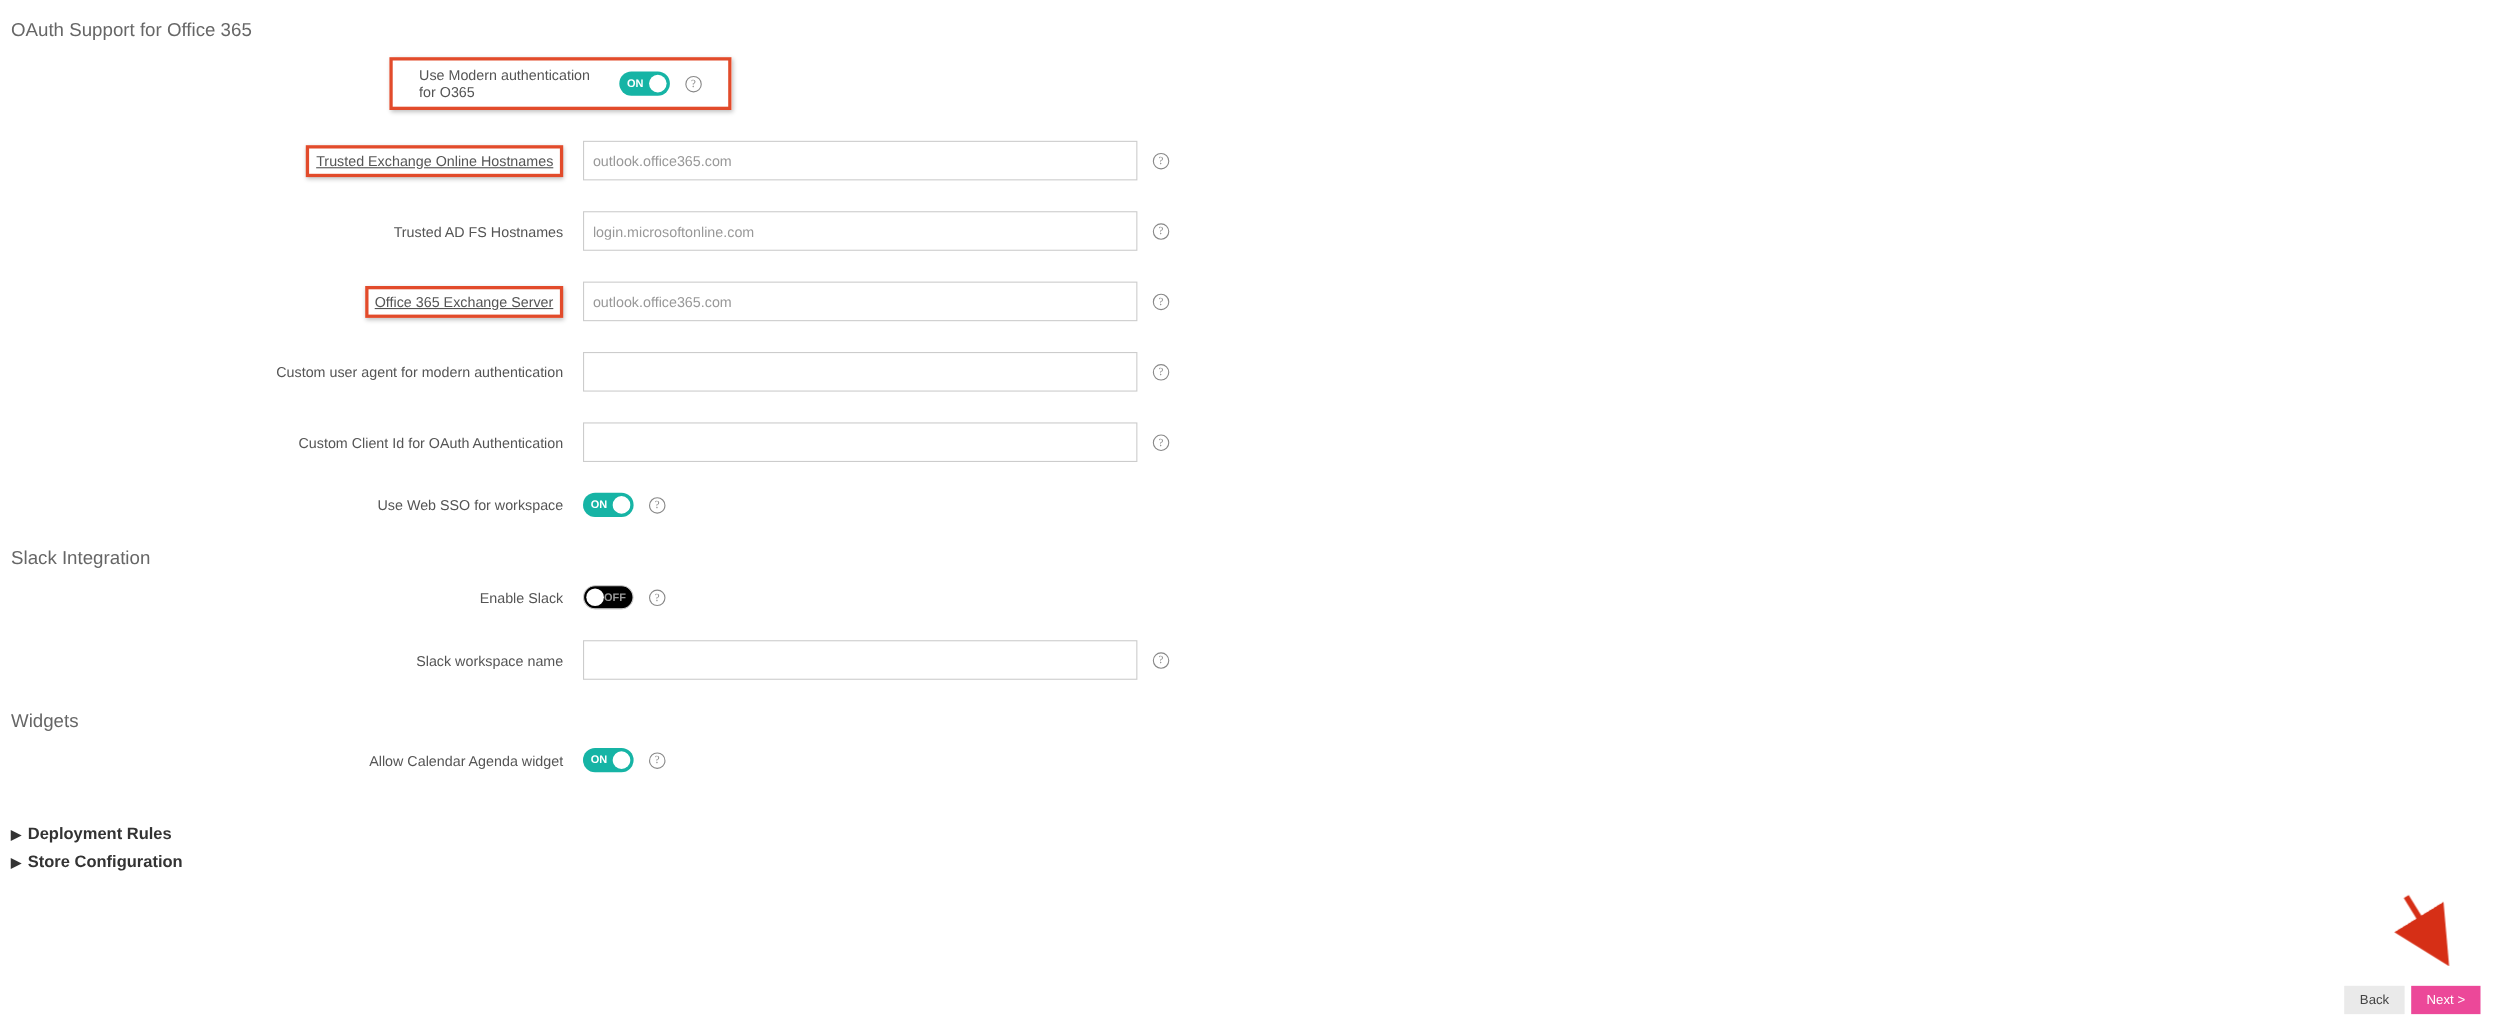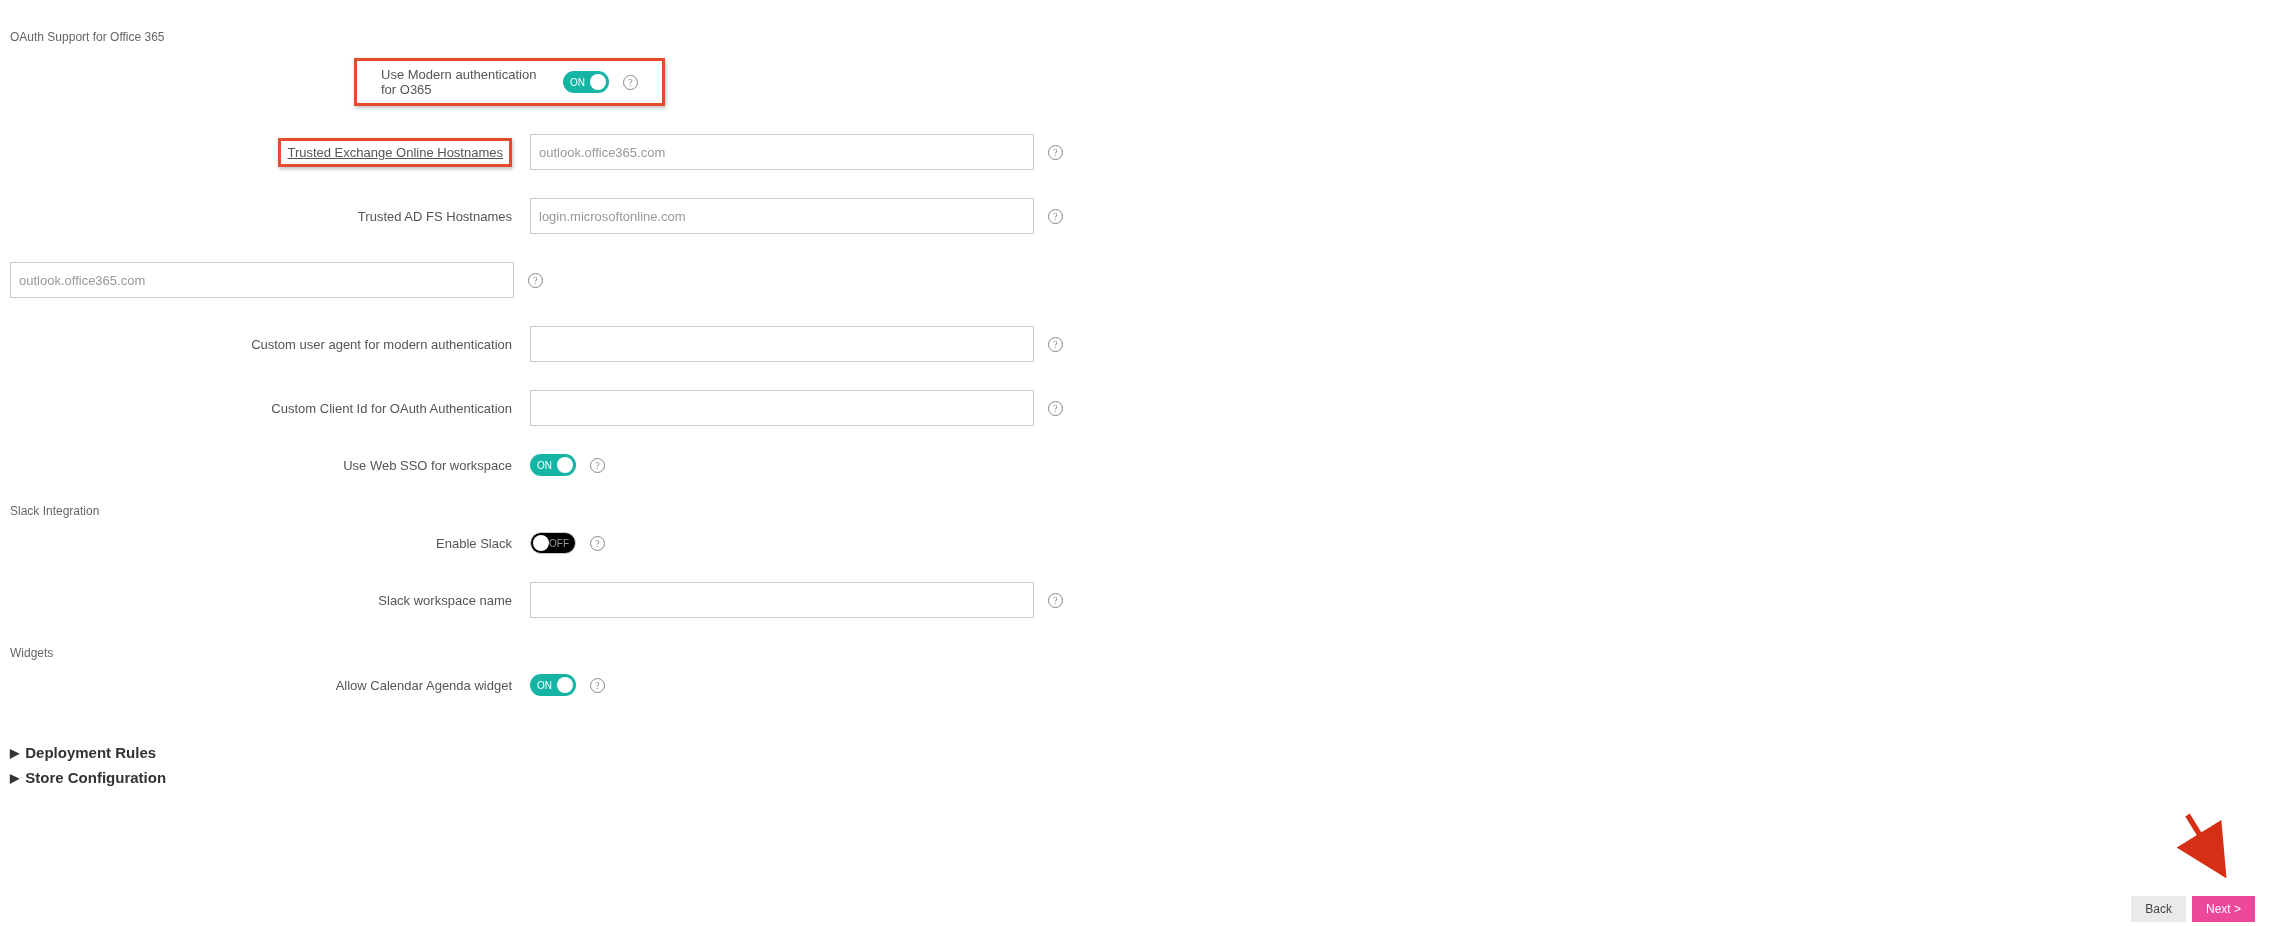--- a/index.html
+++ b/index.html
@@ -8,22 +8,22 @@
       font-size: 13px;
       color: #333;
       background: #fff;
       padding: 10px 10px 80px 10px;
       width: 2271px;
       min-height: 926px;
       position: relative;
     }
     .section-label {
       color: #666;
-      font-size: 12px;
-      margin: 20px 0 14px 0;
+      font-size: 17px;
+      margin: 8px 0 14px 0;
     }
     .form-row {
       display: flex;
       align-items: center;
       margin-bottom: 28px;
     }
     .label-col {
       width: 520px;
       text-align: right;
       padding-right: 18px;
@@ -88,21 +88,21 @@
     .toggle .knob {
       width: 16px; height: 16px;
       background: #fff;
       border-radius: 50%;
       position: absolute;
     }
     .toggle.on .knob { right: 3px; }
     .toggle.off .knob { left: 2px; }
     .toggle .tlabel {
       font-size: 10px;
-      font-weight: 400;
+      font-weight: 700;
       color: #fff;
       position: absolute;
     }
     .toggle.on .tlabel { left: 7px; }
     .toggle.off .tlabel { right: 6px; color:#999; }
     .expander {
       display: flex;
       align-items: center;
       cursor: pointer;
       font-size: 15px;
@@ -171,20 +171,25 @@
 
 <div class="form-row">
   <div class="label-col">Trusted AD FS Hostnames</div>
   <div class="control-col">
     <input class="text-input" type="text" placeholder="login.microsoftonline.com" style="">
     <span class="help-icon">?</span>
   </div>
 </div>
 
 <div class="form-row">
+  <div class="label-col">
+    <span class="highlight-box">
+      <span>Office 365 Exchange Server</span>
+    </span>
+  </div>
   <div class="control-col">
     <input class="text-input" type="text" placeholder="outlook.office365.com" style="">
     <span class="help-icon">?</span>
   </div>
 </div>
 
 <div class="form-row">
   <div class="label-col">Custom user agent for modern authentication</div>
   <div class="control-col">
     <input class="text-input" type="text" style="">

